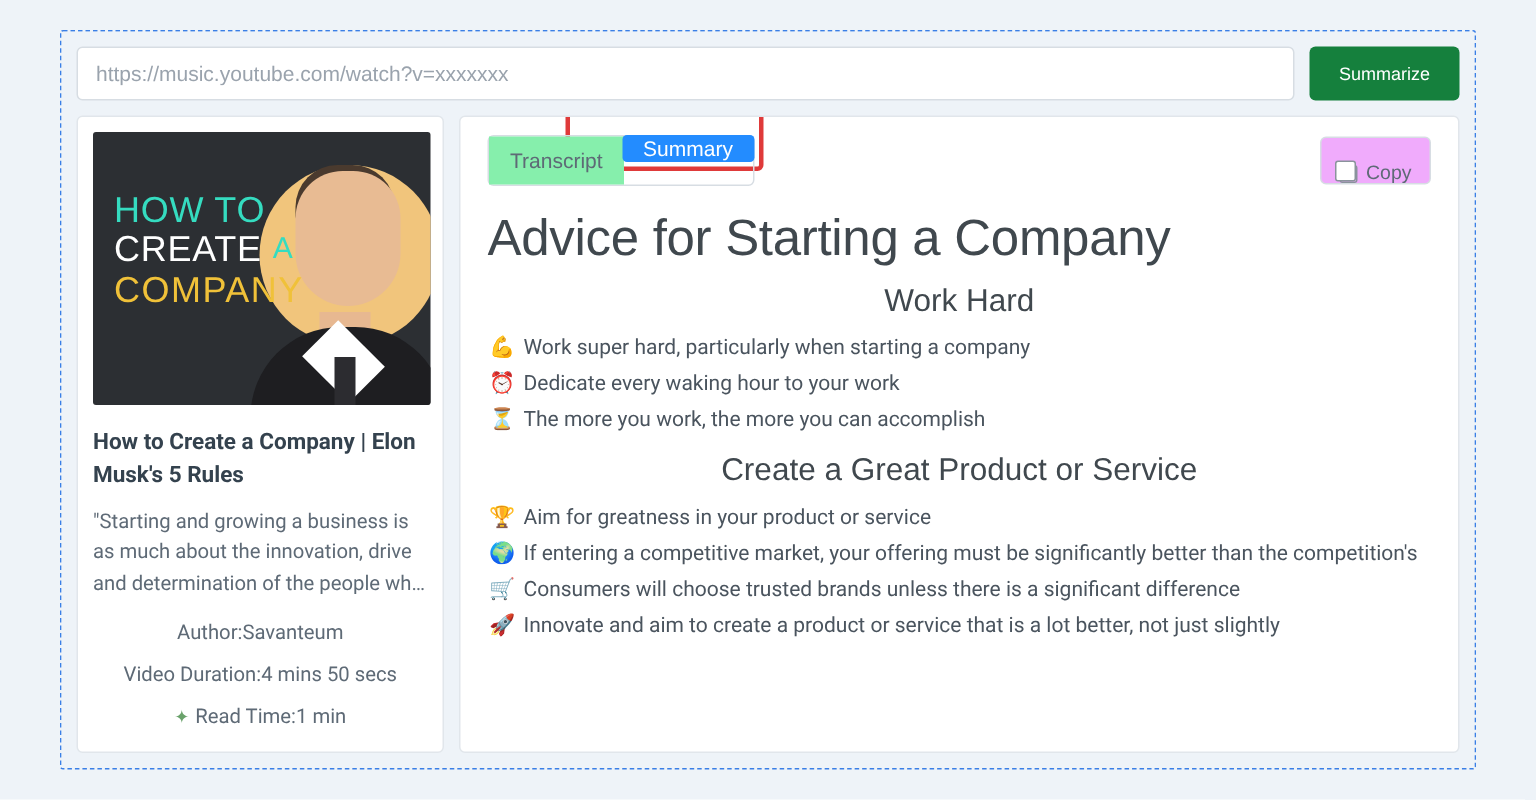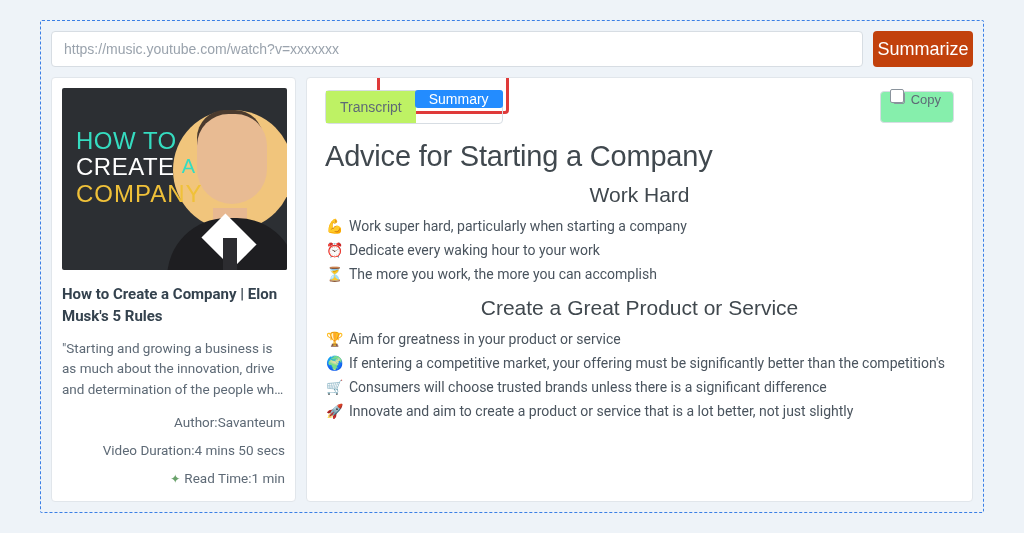--- a/index.html
+++ b/index.html
@@ -29,25 +29,25 @@
     border-radius: 4px;
     background: #fff;
     padding: 0 12px;
     font-size: 14px;
     color: #000000;
   }
   .url-input::placeholder { color: #9aa3ad; }
   .summarize-btn {
     width: 100px;
     height: 36px;
-    background: #c2410c;
+    background: #15803d;
     color: #fff;
     border: none;
     border-radius: 4px;
-    font-size: 18px;
+    font-size: 12px;
     font-weight: 500;
     cursor: pointer;
   }
   .body-row {
     flex: 1;
     display: flex;
     gap: 10px;
     min-height: 0;
   }
   .card {
@@ -165,21 +165,21 @@
     color: #5e6a76;
     line-height: 1.55;
     margin-bottom: 8px;
     overflow: hidden;
     display: -webkit-box;
     -webkit-line-clamp: 3;
     -webkit-box-orient: vertical;
   }
   .meta-row {
     display: flex;
-    justify-content: flex-end;
+    justify-content: center;
     font-size: 13.5px;
     color: #5e6a76;
     padding: 6px 0;
   }
   .sparkle { margin-right: 4px; color: #6aa26b; font-size: 12px; }
   
   .right-top {
     display: flex;
     align-items: center;
     margin-bottom: 16px;
@@ -189,21 +189,21 @@
     border: 1px solid #d7dde3;
     border-radius: 4px;
     overflow: visible;
     height: 34px;
     position: relative;
   }
   .tab {
     padding: 0 14px;
     font-size: 14px;
     color: #5e6a76;
-    background: #bef264;
+    background: #86efac;
     border: none;
     height: 32px;
     cursor: pointer;
   }
   .tab.active {
     background: #238cff;
     color: #fff;
     border-radius: 3px;
     margin: -1px;
     height: 18px;
@@ -217,25 +217,25 @@
     top: -10px;
     width: 132px;
     height: 46px;
   }
   .copy-btn {
     margin-left: auto;
     height: 32px;
     padding: 0 12px;
     border: 1px solid #d7dde3;
     border-radius: 4px;
-    background: #86efac;
+    background: #f0abfc;
     font-size: 13px;
     color: #5e6a76;
     display: flex;
-    align-items: flex-start;
+    align-items: flex-end;
     gap: 6px;
     cursor: pointer;
   }
   .copy-ic {
     width: 12px; height: 12px;
     border: 1.2px solid #8a939c;
     border-radius: 2px;
     position: relative;
   }
   .copy-ic::before {
@@ -248,21 +248,21 @@
     background: #fff;
   }
   .content {
     color: #3e4750;
     overflow: hidden;
     height: 360px;
   }
   .content h2 {
     font-family: "Segoe UI", Arial, sans-serif;
     font-weight: 400;
-    font-size: 29px;
+    font-size: 34px;
     color: #40484e;
     margin-bottom: 10px;
     letter-spacing: -0.2px;
   }
   .content h3 {
     font-family: "Segoe UI", Arial, sans-serif;
     font-weight: 400;
     font-size: 21px;
     color: #40484e;
     margin: 10px 0 8px;

